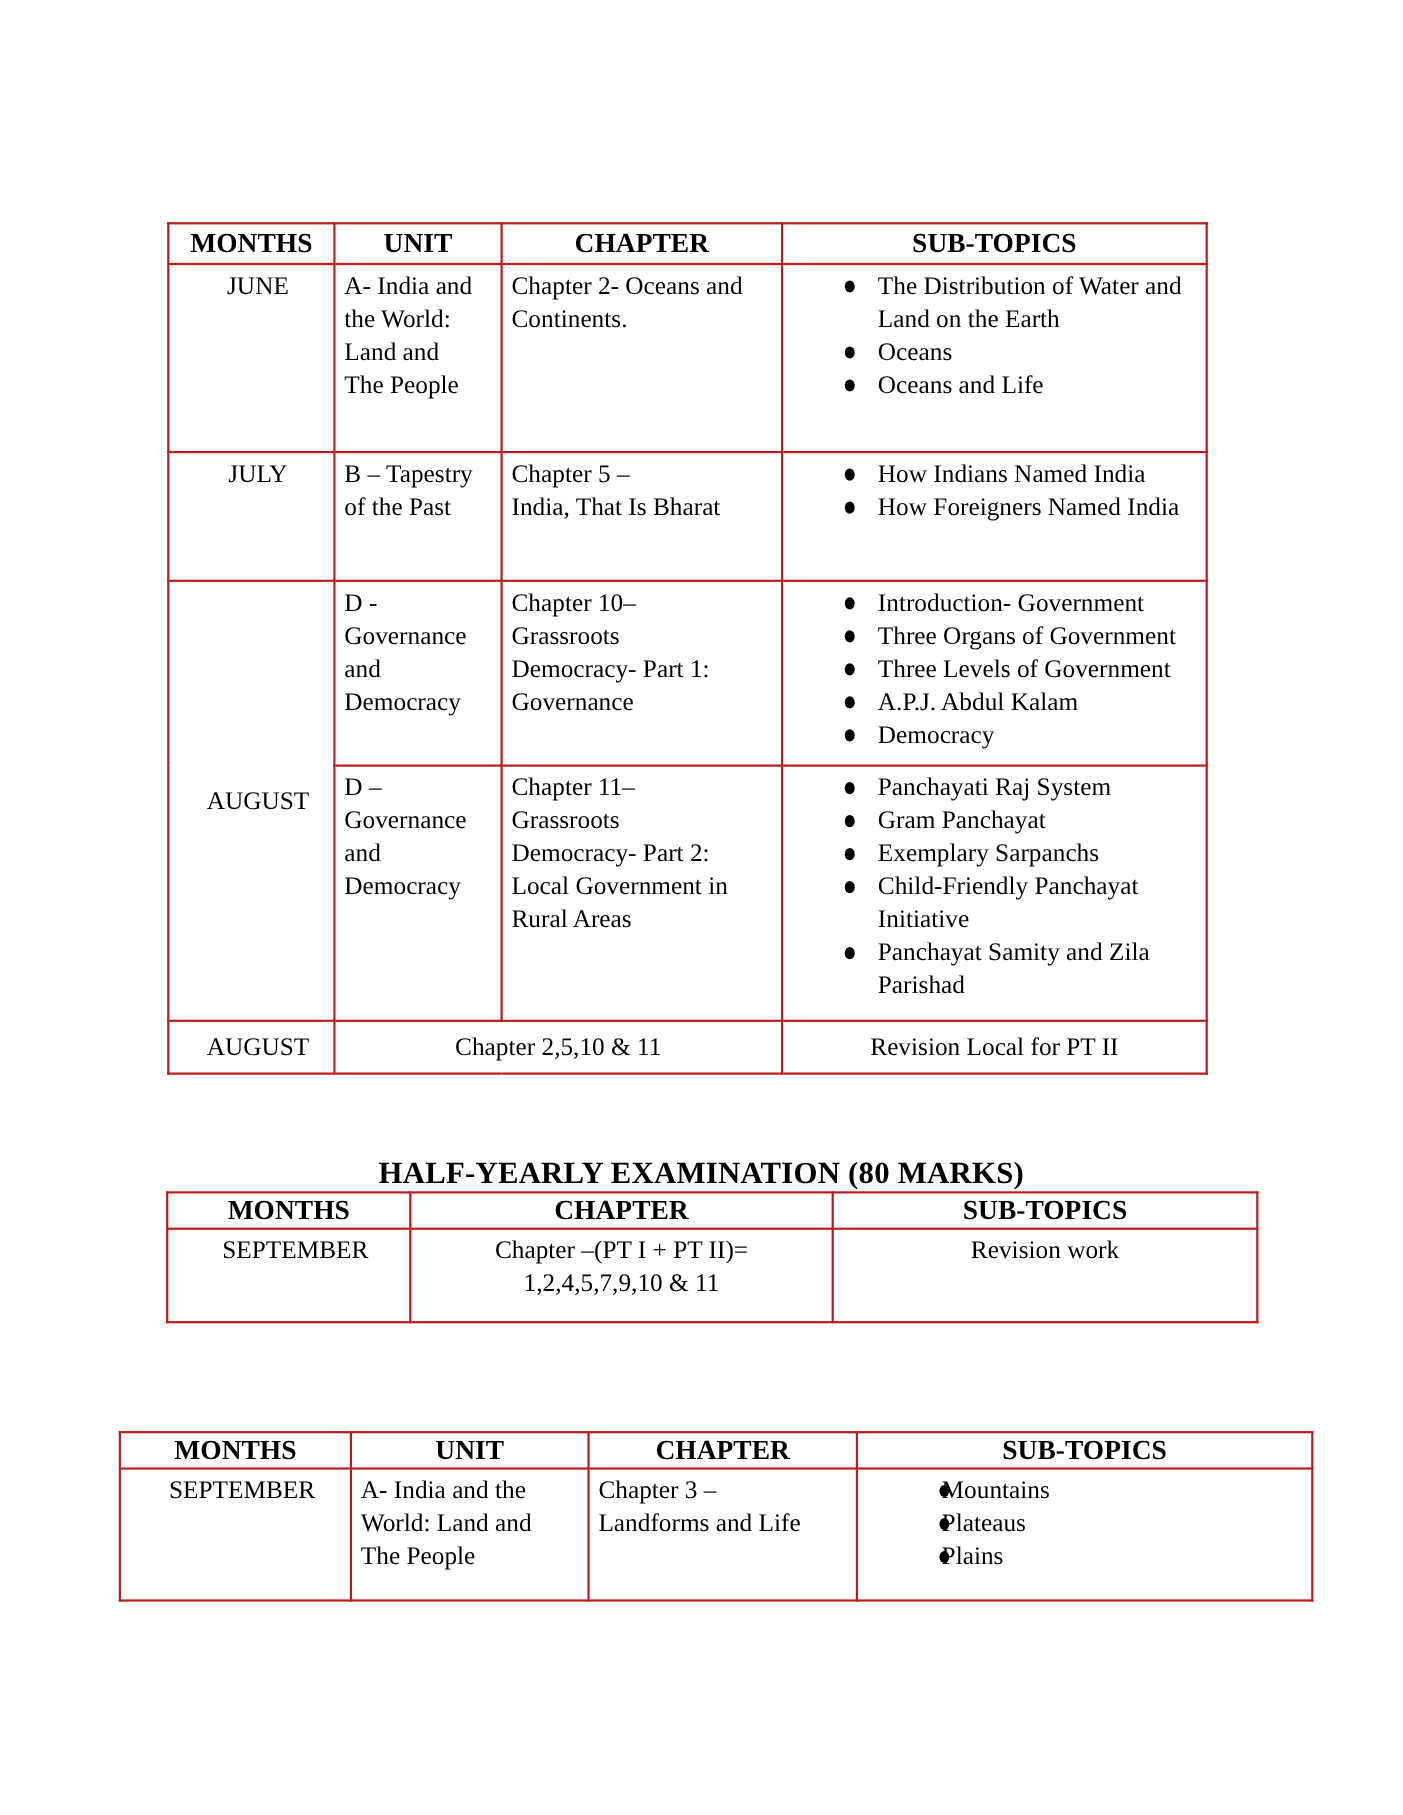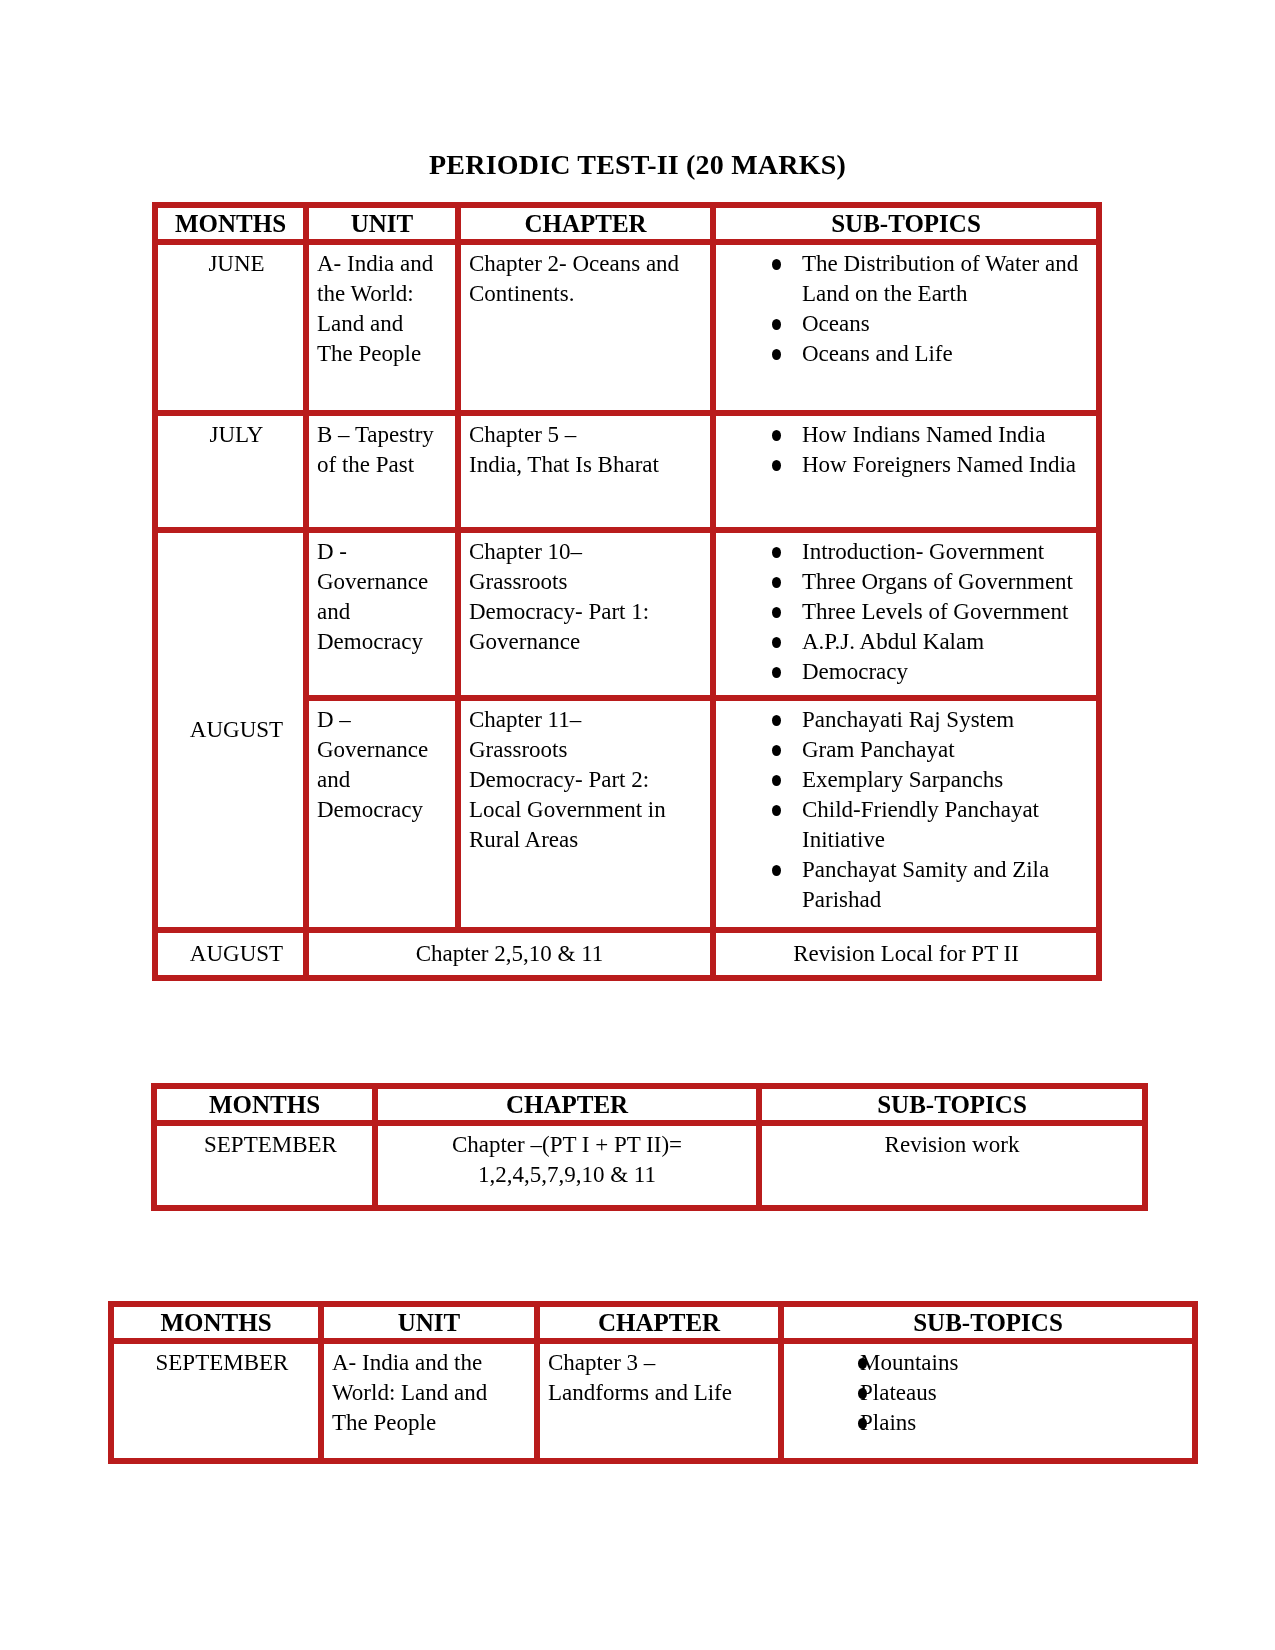--- a/index.html
+++ b/index.html
@@ -15,21 +15,21 @@
   #title-1 { top:148px; }
   #title-2 { top:1050px; }
   #title-3 { top:1253px; }
 
   table.sched { position:absolute; border-collapse:collapse; table-layout:fixed; background:#fff; }
   #table-1 { top:202px;  left:152px; width:944px;  }
   #table-2 { top:1083px; left:151px; width:991px;  }
   #table-3 { top:1301px; left:108px; width:1084px; }
 
   .sched th, .sched td {
-    border:6px solid #b91c1c;
+    border:2px solid #b91c1c;
     vertical-align:top;
     font-size:23px; line-height:30px;
     padding:4px 8px;
     overflow:hidden;
   }
   .sched th {
     font-weight:bold; font-size:25px; line-height:27px;
     text-align:center; vertical-align:middle; padding:2px 4px;
   }
   td.month { text-align:center; padding-left:14px; padding-right:2px; }
@@ -57,21 +57,20 @@
   #t2-head   { height:32px; }
   #t2-row-sep{ height:85px; }
   #t3-head   { height:30px; }
   #t3-row-sep{ height:120px; }
 </style>
 </head>
 <body>
 
 <div class="page">
 
-  <div id="title-1" class="sec-title">PERIODIC TEST-II (20 MARKS)</div>
 
   <table id="table-1" class="sched">
     <colgroup>
       <col style="width:151px">
         <col style="width:152px">
         <col style="width:255px">
         <col style="width:386px">
     </colgroup>
     <tbody>
         <tr id="t1-head">
@@ -150,20 +149,21 @@
       </td>
     </tr>
     <tr id="t1-row-rev">
       <td class="month mid">AUGUST</td>
       <td class="center mid" colspan="2">Chapter 2,5,10 &amp; 11</td>
       <td class="center mid">Revision Local for PT II</td>
     </tr>
   </tbody>
     </table>
 
+  <div id="title-2" class="sec-title">HALF-YEARLY EXAMINATION (80 MARKS)</div>
 
   <table id="table-2" class="sched">
     <colgroup>
       <col style="width:221px">
         <col style="width:384px">
         <col style="width:386px">
     </colgroup>
     <tbody>
         <tr id="t2-head">
       <th>MONTHS</th>

